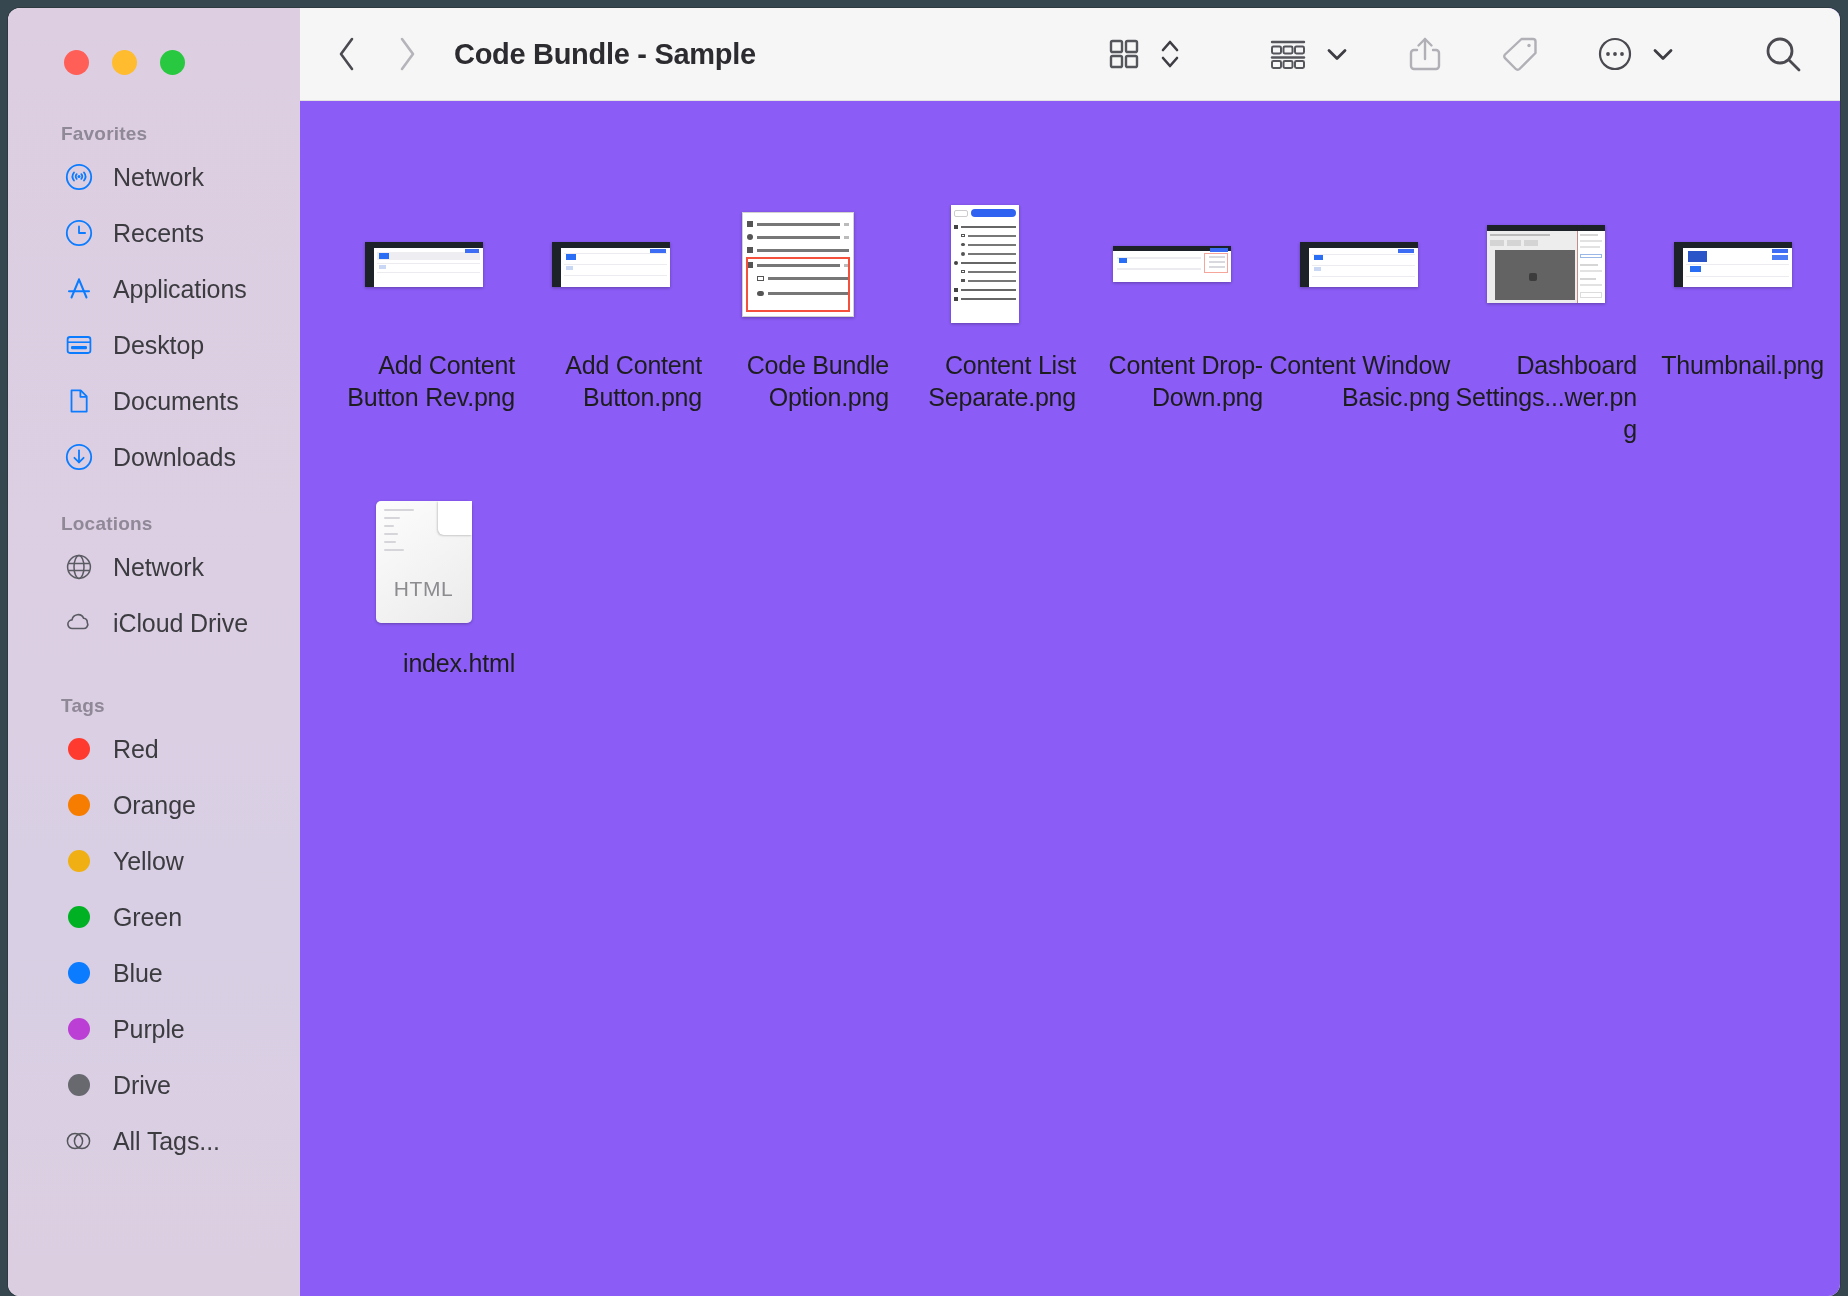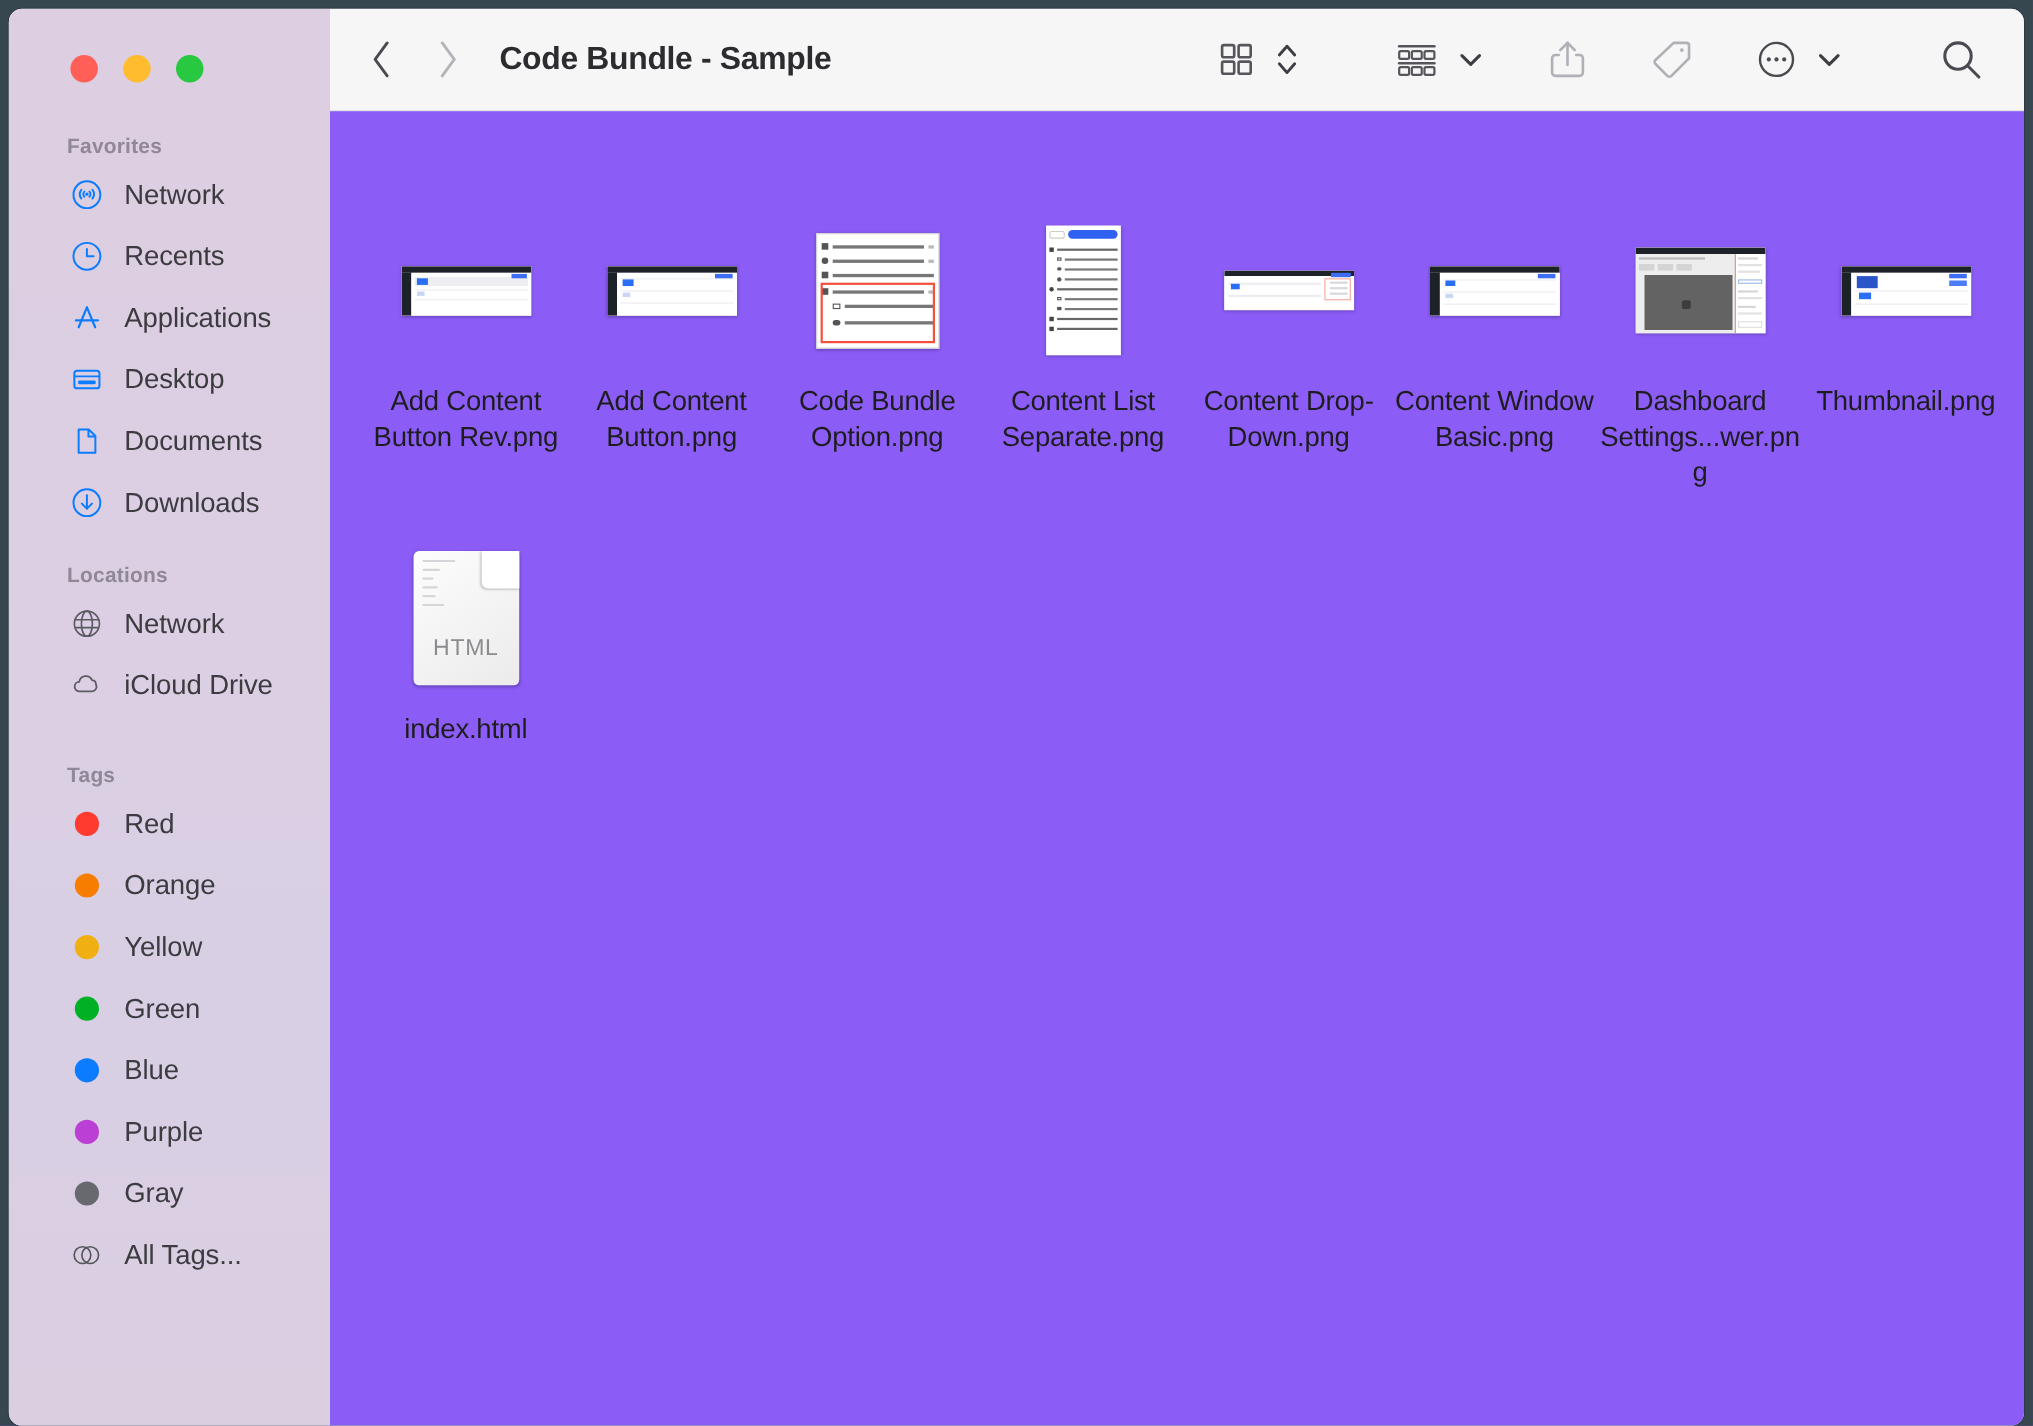--- a/index.html
+++ b/index.html
@@ -128,21 +128,21 @@
     height:130px;
     display:flex;
     align-items:center;
     justify-content:center;
     margin-bottom:20px;
   }
   .file-label {
     font-size:25px;
     line-height:32px;
     color:#1d1d1f;
-    text-align:center;
+    text-align:right;
     width:183px;
     letter-spacing:-0.2px;
     word-break:break-word;
   }
 
   
   .shot {
     background:#fff;
     box-shadow:0 1px 3px rgba(0,0,0,0.30);
     overflow:hidden;
@@ -337,21 +337,21 @@
       <div class="sb-item">
         <span class="sb-icon">
             <span class="tag-dot" style="background:#bb3fd4"></span>
           </span>
         <span class="sb-label">Purple</span>
       </div>
       <div class="sb-item">
         <span class="sb-icon">
             <span class="tag-dot" style="background:#68686f"></span>
           </span>
-        <span class="sb-label">Gray</span>
+        <span class="sb-label">Drive</span>
       </div>
       <div class="sb-item">
         <span class="sb-icon">
           <svg width="30" height="22" viewBox="0 0 30 22" fill="none" stroke="#55555c" stroke-width="1.5">
             <circle cx="11" cy="11" r="7.6"></circle>
             <circle cx="18" cy="11" r="7.6"></circle>
           </svg>
         </span>
         <span class="sb-label">All Tags...</span>
       </div>

